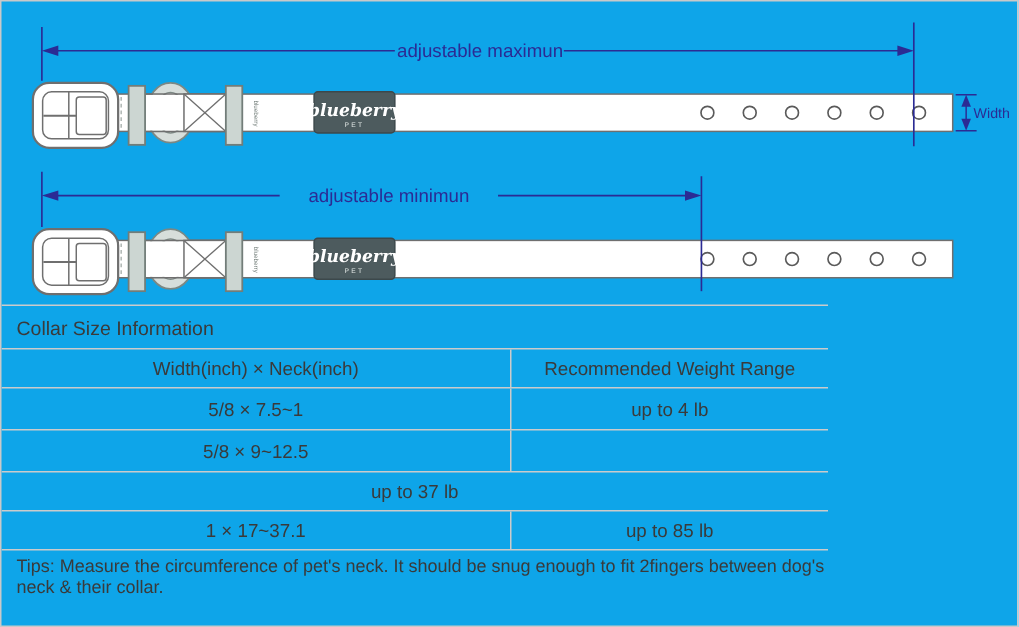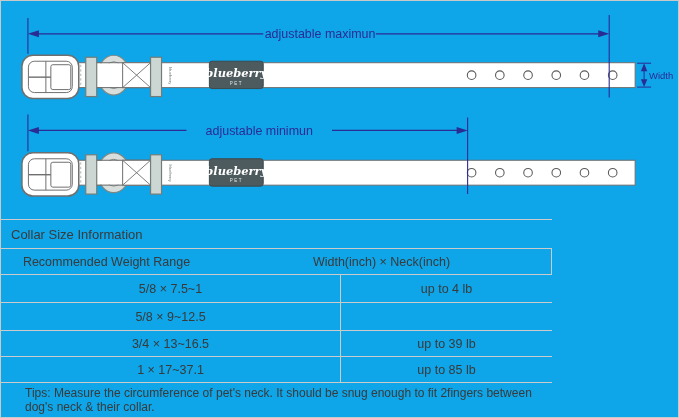--- a/index.html
+++ b/index.html
@@ -9,40 +9,40 @@
     box-sizing:border-box;
     border:1px solid #c9c9c9;
     background:#0ea5e9;
     font-family:"Liberation Sans", sans-serif;
     overflow:hidden;
   }
   .diagram-svg { position:absolute; top:0; left:0; display:block; }
   svg text { font-family:"Liberation Sans", sans-serif; }
   .brand-script { font-family:"DejaVu Serif", serif; font-style:italic; font-weight:bold; }
 
-  .size-table { position:absolute; left:0; top:218px; width:551px; color:#3a3a3a; }
+  .size-table { position:absolute; left:0; top:202px; width:551px; color:#3a3a3a; }
   .t-row {
     box-sizing:border-box;
     border-top:1px solid #cbcbcb;
     display:flex; align-items:center;
     width:100%;
   }
   .t-title { height:29px; padding-left:10px; font-size:13px; }
   .t-head  { height:26px; }
   .t-data  { height:28px; }
   .t-data.short { height:26px; }
   .cell {
     height:100%;
     display:flex; align-items:center; justify-content:center;
     font-size:12.5px;
     box-sizing:border-box;
   }
   .cell.left  { width:340px; border-right:1px solid #cbcbcb; }
   .cell.right { flex:1; }
-  .t-tips { height:34px; padding-left:24px; font-size:12px; }
+  .t-tips { height:34px; padding-left:10px; font-size:12px; }
 </style>
 </head>
 <body>
 
 <div class="canvas">
 
   <svg class="diagram-svg" width="677" height="217" viewBox="0 0 679 218" preserveAspectRatio="none">
 
     <defs>
       <g id="collar">
@@ -132,33 +132,32 @@
       <polygon points="468,130 457,126.5 457,133.5" fill="#2b2b94" stroke="none"></polygon>
     </g>
     <text x="259" y="134.5" text-anchor="middle" font-size="12.5" fill="#2b2b94">adjustable minimun</text>
   </svg>
 
   <div class="size-table">
     <div class="t-row t-title">
       <span>Collar Size Information</span>
     </div>
     <div class="t-row t-head">
+      <div class="cell left">Width(inch) × Neck(inch)</div>
       <div class="cell right">Recommended Weight Range</div>
-      <div class="cell left">Width(inch) × Neck(inch)</div>
     </div>
     <div class="t-row t-data">
       <div class="cell left">5/8 × 7.5~1</div>
       <div class="cell right">up to 4 lb</div>
     </div>
     <div class="t-row t-data">
       <div class="cell left">5/8 × 9~12.5</div>
     </div>
     <div class="t-row t-data short">
-      <div class="cell left">3/4 × 13~16.5</div>
-      <div class="cell right">up to 39 lb</div>
+      <div class="cell right">up to 37 lb</div>
     </div>
     <div class="t-row t-data short">
       <div class="cell left">1 × 17~37.1</div>
       <div class="cell right">up to 85 lb</div>
     </div>
     <div class="t-row t-tips">
       <span>Tips: Measure the circumference of pet's neck. It should be snug enough to fit 2fingers between dog's neck &amp; their collar.</span>
     </div>
   </div>
 

